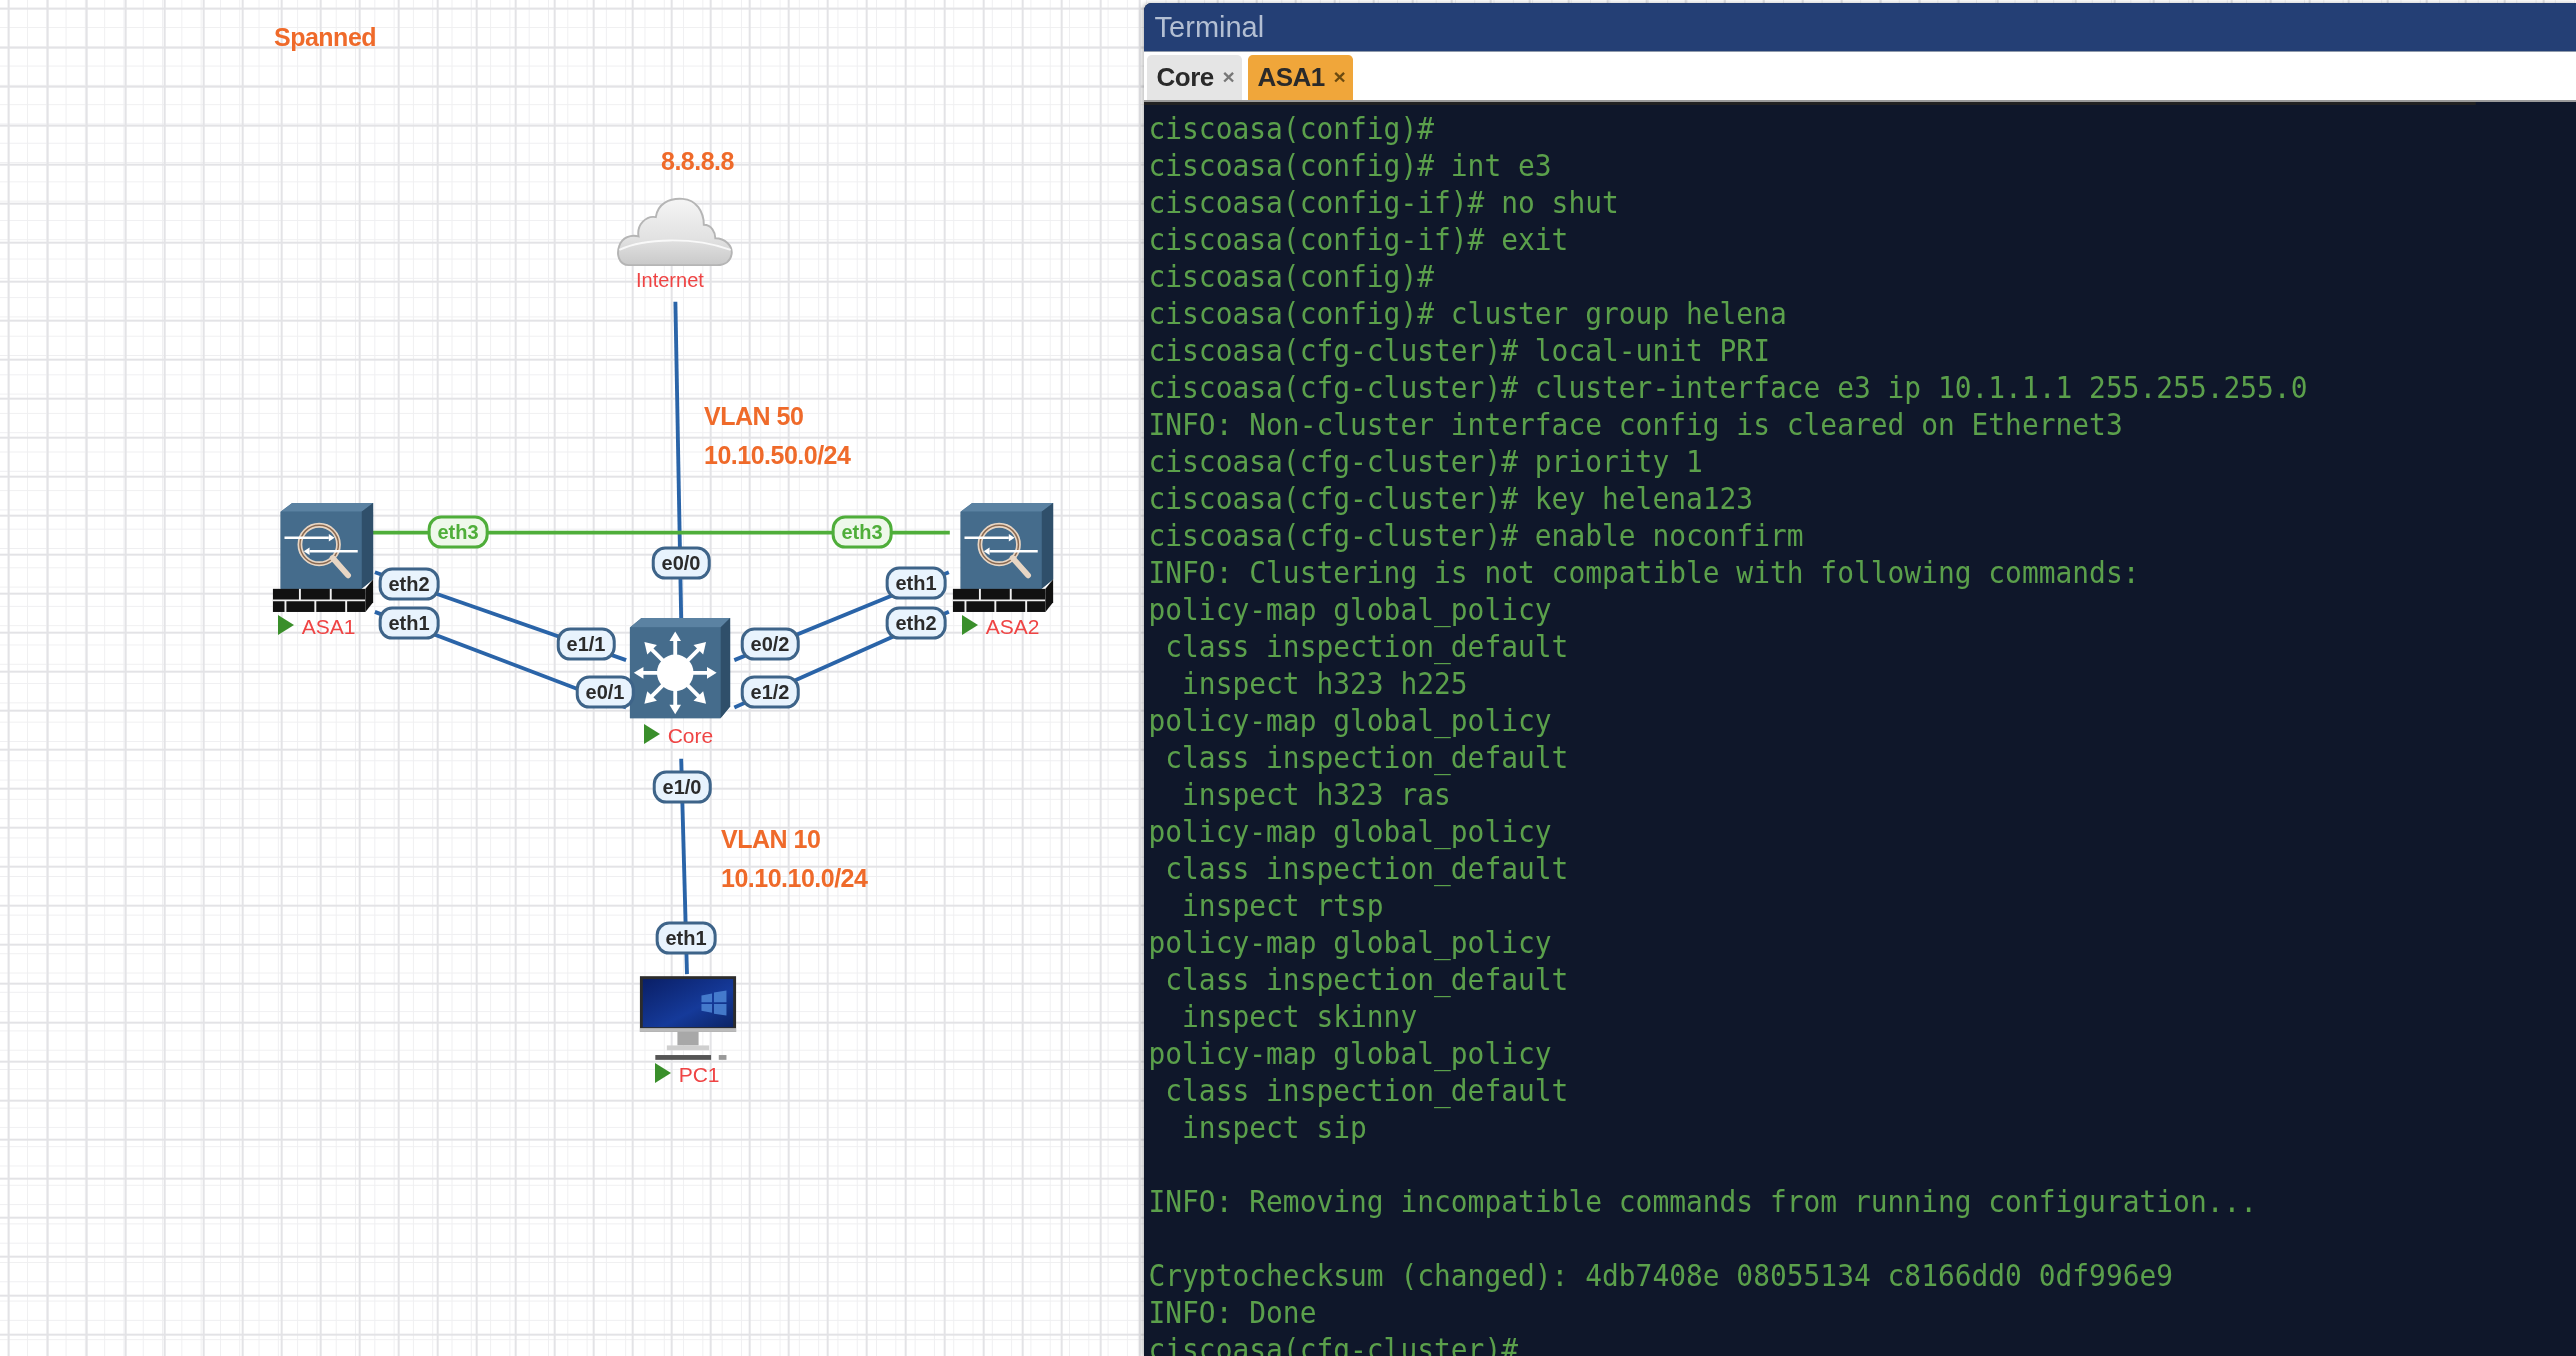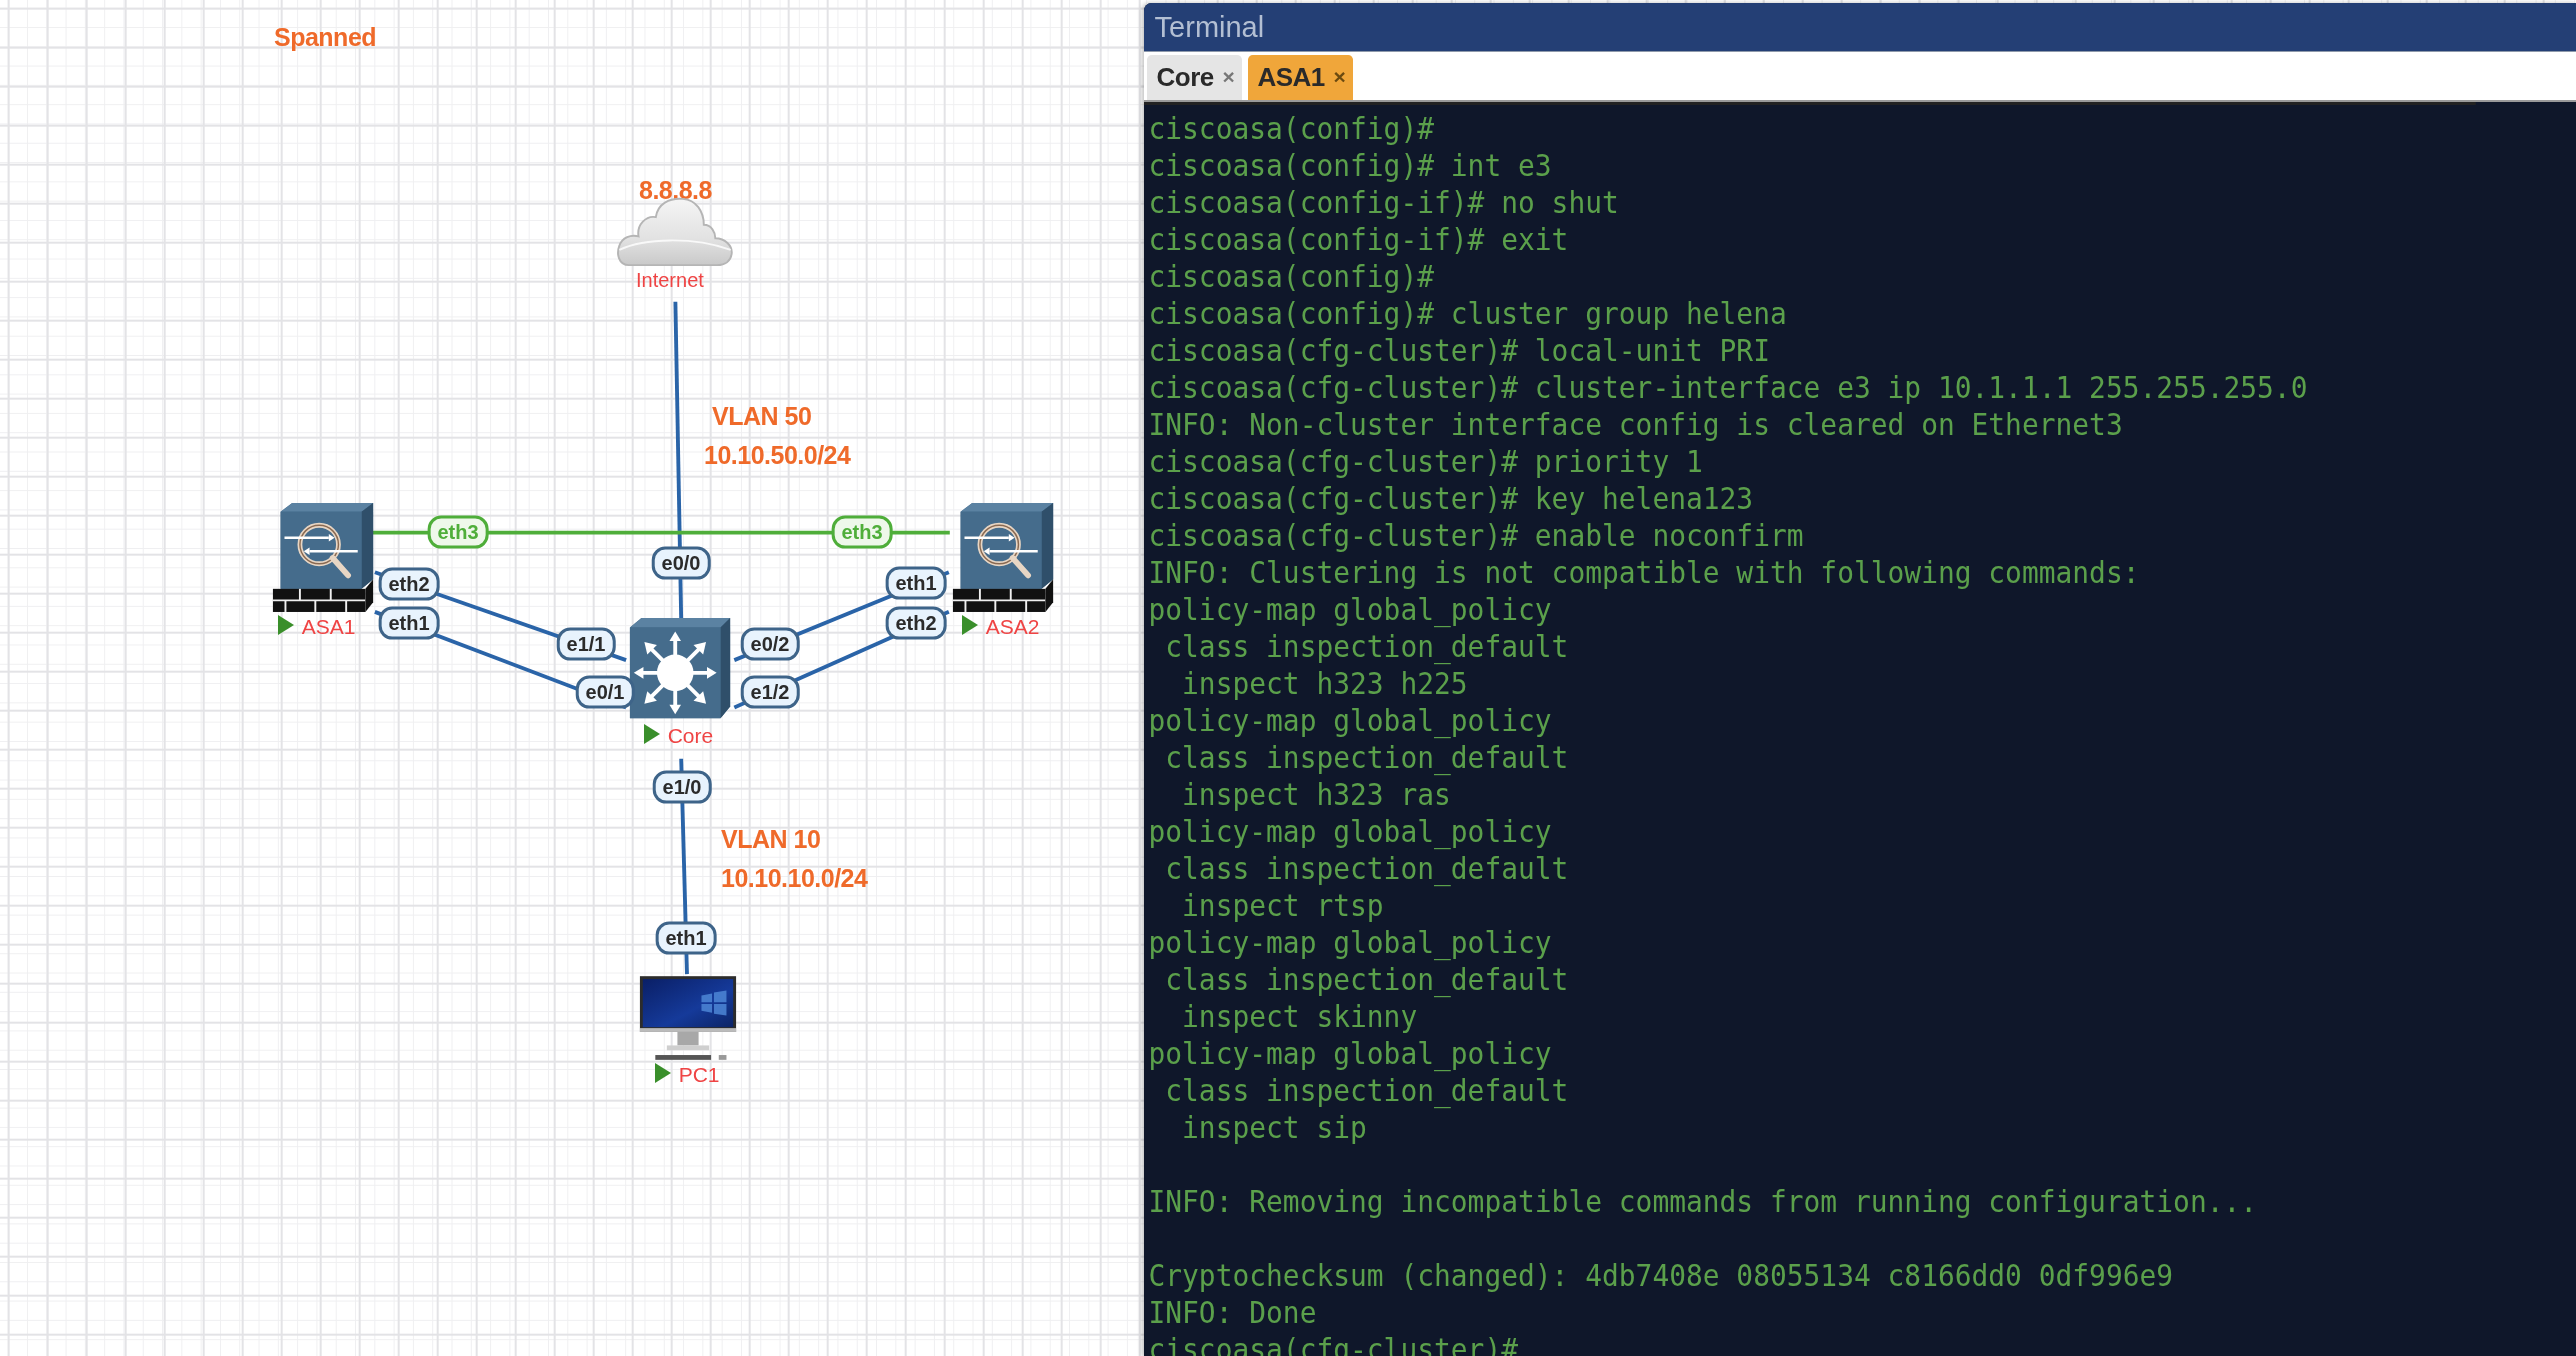--- a/index.html
+++ b/index.html
@@ -84,22 +84,22 @@
     <line x1="388" y1="592" x2="648" y2="683" stroke="#2a64a8" stroke-width="4"></line>
     <line x1="388" y1="633" x2="648" y2="732" stroke="#2a64a8" stroke-width="4"></line>
 
     <line x1="760" y1="683" x2="982" y2="592" stroke="#2a64a8" stroke-width="4"></line>
     <line x1="760" y1="732" x2="982" y2="633" stroke="#2a64a8" stroke-width="4"></line>
 
     <line x1="705" y1="785" x2="711" y2="1008" stroke="#2a64a8" stroke-width="4"></line>
   </svg>
 
   <div class="annot" style="left:274px; top:23px;">Spanned</div>
-  <div class="annot" style="left:639px; top:147px;margin-top:29px;">8.8.8.8</div>
-  <div class="annot" style="left:704px; top:402px;margin-left:8px;">VLAN 50</div>
+  <div class="annot" style="left:661px; top:147px;">8.8.8.8</div>
+  <div class="annot" style="left:704px; top:402px;">VLAN 50</div>
   <div class="annot" style="left:704px; top:441px;">10.10.50.0/24</div>
   <div class="annot" style="left:721px; top:825px;">VLAN 10</div>
   <div class="annot" style="left:721px; top:864px;">10.10.10.0/24</div>
 
   <div class="device" style="left:615px; top:196px; width:120px; height:73px;">
     <svg width="120" height="73" viewBox="0 0 124 76">
       <defs>
         <linearGradient id="cg" x1="0" y1="0" x2="0" y2="1">
           <stop offset="0" stop-color="#f5f5f5"></stop>
             <stop offset="0.6" stop-color="#e2e2e2"></stop>

